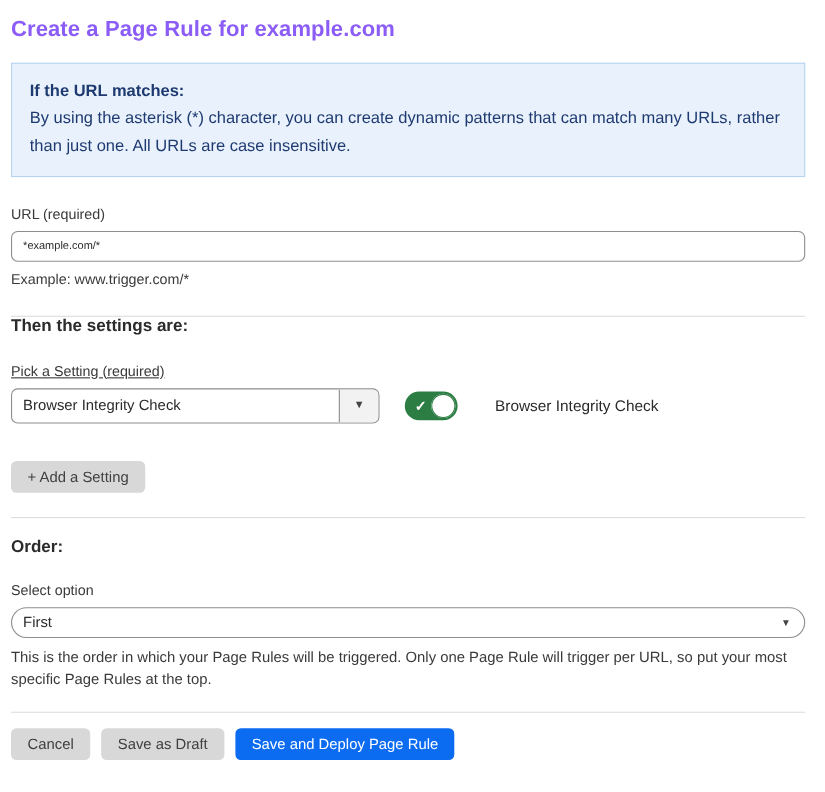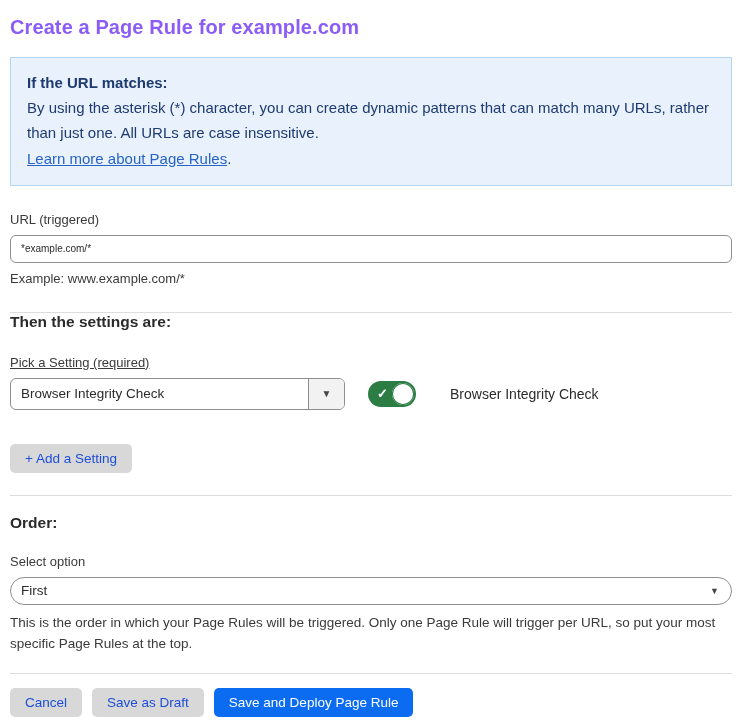--- a/index.html
+++ b/index.html
@@ -151,21 +151,21 @@
   }
 
   .btn {
     display: inline-flex;
     align-items: center;
     justify-content: center;
     border: none;
     border-radius: 5px;
     font-family: "Liberation Sans", sans-serif;
     font-size: 13.5px;
-    color: #1d4ed8;
+    color: #404040;
     background: #d8d8d8;
     padding: 0 15px;
     height: 29px;
     cursor: pointer;
   }
   .btn.add-setting { margin-top: 34px; }
   .btn.primary {
     background: #0b6cf2;
     color: #ffffff;
   }
@@ -211,26 +211,25 @@
 </head>
 <body>
 
 <div class="container">
 
   <h1 class="page-title">Create a Page Rule for example.com</h1>
 
   <div class="info-box">
     <div class="info-heading">If the URL matches:</div>
     <div class="info-body">By using the asterisk (*) character, you can create dynamic patterns that can match many URLs, rather than just one. All URLs are case insensitive.</div>
-    <div><a class="info-link">Learn more about Page Rules</a><span>.</span></div>
-  </div>
-
-  <div class="field-label">URL (triggered)</div>
+  </div>
+
+  <div class="field-label">URL (required)</div>
   <input class="text-input" type="text" value="*example.com/*" style="">
-  <div class="helper-text">Example: www.example.com/*</div>
+  <div class="helper-text">Example: www.trigger.com/*</div>
 
   <hr class="divider">
 
   <h2 class="section-heading">Then the settings are:</h2>
 
   <div class="field-label" style="margin-top:24px;text-decoration:underline;">Pick a Setting (required)</div>
 
   <div class="setting-row">
     <div class="select-box">
       <div class="select-value">Browser Integrity Check</div>

